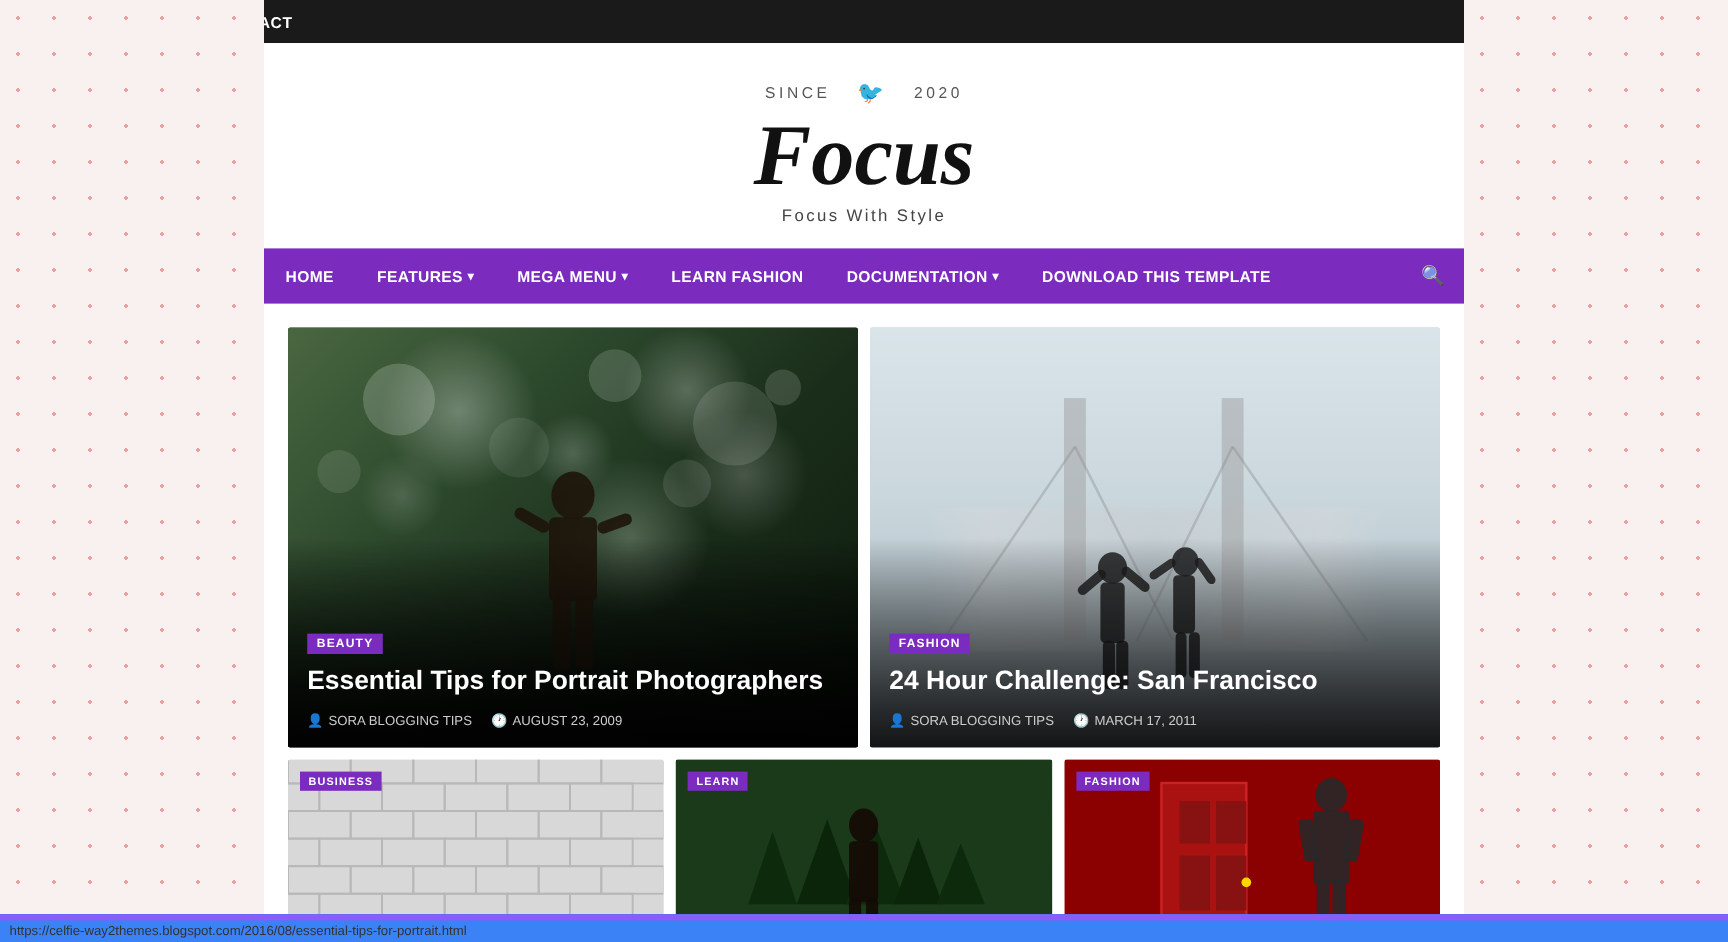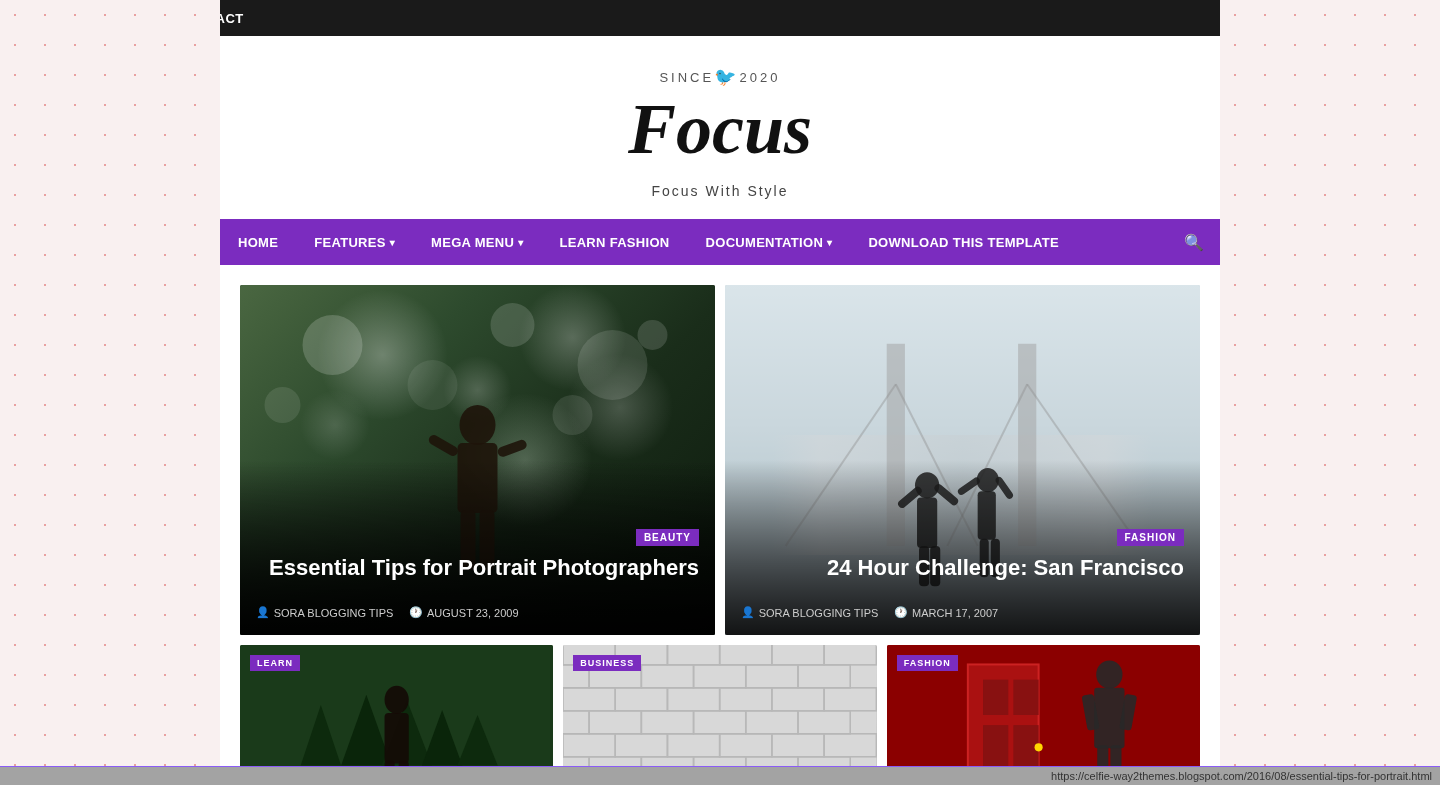--- a/index.html
+++ b/index.html
@@ -56,41 +56,41 @@
       padding: 30px 20px 20px;
       background: #fff;
     }
     .logo-since {
       font-size: 13px;
       color: #555;
       letter-spacing: 3px;
       display: flex;
       align-items: center;
       justify-content: center;
-      gap: 0;
+      gap: 22px;
       margin-bottom: 2px;
     }
     .logo-since .bird {
       color: #00bcd4;
       font-size: 18px;
     }
     .logo-title {
       font-family: 'Georgia', serif;
       font-size: 72px;
       font-weight: 700;
       color: #111;
       font-style: italic;
       line-height: 1.1;
       font-family: cursive;
     }
     .logo-subtitle {
       font-size: 14px;
       color: #444;
       letter-spacing: 2px;
-      margin-top: 14px;
+      margin-top: 2px;
     }
 
     
     .purple-nav {
       background: #7b2cbf;
       display: flex;
       align-items: center;
       padding: 0;
       height: 46px;
     }
@@ -204,37 +204,36 @@
 
     
     .post-overlay {
       position: absolute;
       bottom: 0;
       left: 0;
       right: 0;
       padding: 16px;
       z-index: 10;
       color: #fff;
-      text-align: right;
     }
     .post-category-badge {
       display: inline-block;
       background: #7b2cbf;
       color: #fff;
       font-size: 10px;
       font-weight: 700;
       padding: 3px 8px;
       letter-spacing: 1px;
       margin-bottom: 8px;
     }
     .post-title {
       font-size: 22px;
       font-weight: 700;
       color: #fff;
-      margin-bottom: 24px;
+      margin-bottom: 13px;
       line-height: 1.3;
     }
     .post-meta {
       font-size: 11px;
       color: #ccc;
       display: flex;
       gap: 16px;
       align-items: center;
     }
     .post-meta span {
@@ -281,27 +280,26 @@
       letter-spacing: 1px;
       z-index: 5;
     }
 
     
     .status-bar {
       position: fixed;
       bottom: 0;
       left: 0;
       right: 0;
-      background: #a3a3a3;
+      background: #3b82f6;
       padding: 3px 8px;
       font-size: 11px;
       color: #333;
-      border-top: 1px solid #8b5cf6;
+      border-top: 5px solid #8b5cf6;
       z-index: 100;
-      text-align: right;
     }
 
     
     .outer-left, .outer-right {
       position: fixed;
       top: 0;
       bottom: 0;
       width: 220px;
       background-color: #f9f0f0;
       background-image: radial-gradient(circle, #e8a0a0 1.5px, transparent 1.5px);
@@ -460,47 +458,28 @@
       <div class="post-overlay">
         <div class="post-category-badge">FASHION</div>
         <div class="post-title">24 Hour Challenge: San Francisco</div>
         <div class="post-meta">
           <span>
             <span>👤</span>
             <span>SORA BLOGGING TIPS</span>
           </span>
           <span>
             <span>🕐</span>
-            <span>MARCH 17, 2007</span>
+            <span>MARCH 17, 2011</span>
           </span>
         </div>
       </div>
     </div>
   </div>
 
   <div class="small-cards-grid">
-    <div class="small-card">
-      <div class="small-card-img forest">
-        <svg style="width:100%;height:100%;" viewBox="0 0 310 140" preserveAspectRatio="xMidYMid slice">
-          <rect x="0" y="0" width="310" height="140" fill="#1a3a1a"></rect>
-
-          <polygon points="60,120 80,60 100,120" fill="#0d2a0d"></polygon>
-          <polygon points="100,120 125,50 150,120" fill="#0a250a"></polygon>
-          <polygon points="140,120 165,55 190,120" fill="#0d2a0d"></polygon>
-          <polygon points="180,120 200,65 220,120" fill="#0a250a"></polygon>
-          <polygon points="215,120 235,70 255,120" fill="#0d2a0d"></polygon>
-
-          <ellipse cx="155" cy="55" rx="12" ry="14" fill="rgba(20,10,5,0.9)"></ellipse>
-          <rect x="143" y="68" width="24" height="50" rx="4" fill="rgba(20,10,5,0.9)"></rect>
-          <rect x="143" y="115" width="10" height="25" rx="4" fill="rgba(20,10,5,0.9)"></rect>
-          <rect x="157" y="115" width="10" height="25" rx="4" fill="rgba(20,10,5,0.9)"></rect>
-        </svg>
-      </div>
-      <div class="small-card-badge">LEARN</div>
-    </div>
     <div class="small-card">
       <div class="small-card-img business">
         <svg style="width:100%;height:100%;" viewBox="0 0 300 140" preserveAspectRatio="xMidYMid slice">
           <rect x="0" y="0" width="300" height="140" fill="#d8d8d8"></rect>
 
           <g fill="none" stroke="#b8b8b8" stroke-width="1.5">
             <rect x="0" y="0" width="50" height="22"></rect>
             <rect x="50" y="0" width="50" height="22"></rect>
             <rect x="100" y="0" width="50" height="22"></rect>
             <rect x="150" y="0" width="50" height="22"></rect>
@@ -535,20 +514,39 @@
             <rect x="75" y="110" width="50" height="22"></rect>
             <rect x="125" y="110" width="50" height="22"></rect>
             <rect x="175" y="110" width="50" height="22"></rect>
             <rect x="225" y="110" width="50" height="22"></rect>
           </g>
         </svg>
       </div>
       <div class="small-card-badge">BUSINESS</div>
     </div>
     <div class="small-card">
+      <div class="small-card-img forest">
+        <svg style="width:100%;height:100%;" viewBox="0 0 310 140" preserveAspectRatio="xMidYMid slice">
+          <rect x="0" y="0" width="310" height="140" fill="#1a3a1a"></rect>
+
+          <polygon points="60,120 80,60 100,120" fill="#0d2a0d"></polygon>
+          <polygon points="100,120 125,50 150,120" fill="#0a250a"></polygon>
+          <polygon points="140,120 165,55 190,120" fill="#0d2a0d"></polygon>
+          <polygon points="180,120 200,65 220,120" fill="#0a250a"></polygon>
+          <polygon points="215,120 235,70 255,120" fill="#0d2a0d"></polygon>
+
+          <ellipse cx="155" cy="55" rx="12" ry="14" fill="rgba(20,10,5,0.9)"></ellipse>
+          <rect x="143" y="68" width="24" height="50" rx="4" fill="rgba(20,10,5,0.9)"></rect>
+          <rect x="143" y="115" width="10" height="25" rx="4" fill="rgba(20,10,5,0.9)"></rect>
+          <rect x="157" y="115" width="10" height="25" rx="4" fill="rgba(20,10,5,0.9)"></rect>
+        </svg>
+      </div>
+      <div class="small-card-badge">LEARN</div>
+    </div>
+    <div class="small-card">
       <div class="small-card-img fashion-red">
         <svg style="width:100%;height:100%;" viewBox="0 0 310 140" preserveAspectRatio="xMidYMid slice">
           <rect x="0" y="0" width="310" height="140" fill="#8B0000"></rect>
 
           <rect x="80" y="20" width="70" height="120" fill="#aa1111" stroke="#cc2222" stroke-width="2"></rect>
           <rect x="95" y="35" width="25" height="35" fill="#881111"></rect>
           <rect x="125" y="35" width="25" height="35" fill="#881111"></rect>
           <rect x="95" y="80" width="25" height="45" fill="#881111"></rect>
           <rect x="125" y="80" width="25" height="45" fill="#881111"></rect>
           <circle cx="150" cy="102" r="4" fill="#ffd700"></circle>

